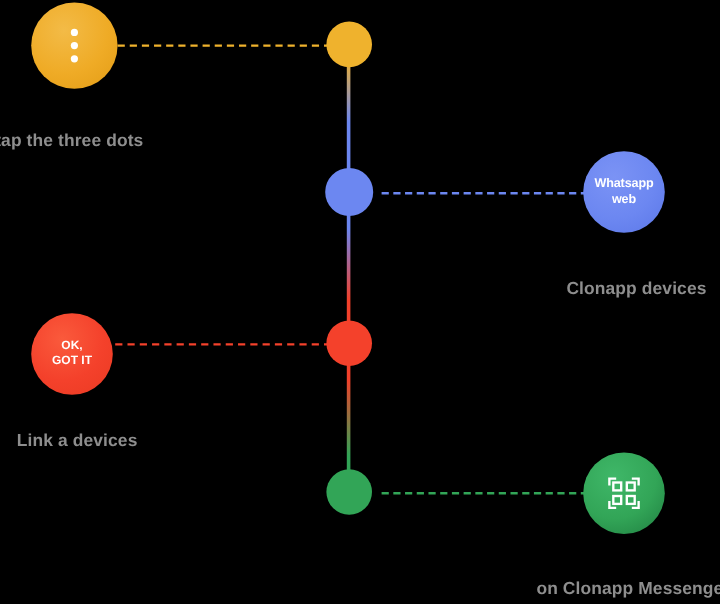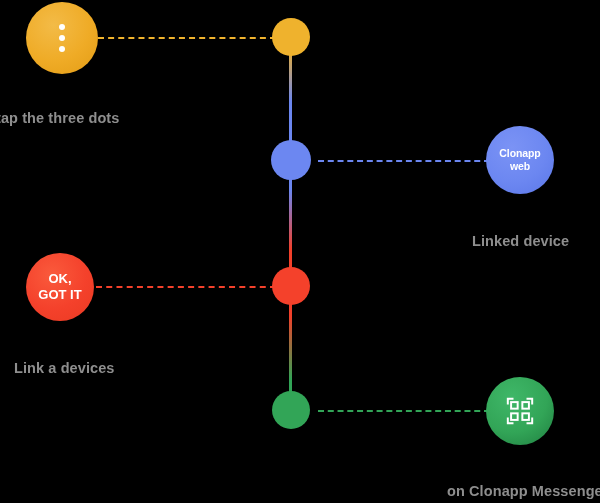--- a/index.html
+++ b/index.html
@@ -92,24 +92,24 @@
   .bubble-whatsapp {
     left: 486px; top: 126px;
     width: 68px; height: 68px;
     background: radial-gradient(circle at 38% 32%, #7b93f5 0%, #6c87f1 55%, #5b77e8 100%);
     font-size: 10.5px;
     font-weight: bold;
     line-height: 1.25;
     letter-spacing: -0.1px;
   }
   .bubble-ok {
-    left: 26px; top: 253px;
+    left: 26px; top: 261px;
     width: 68px; height: 68px;
     background: radial-gradient(circle at 38% 32%, #fa5a3c 0%, #f4412b 55%, #ea3a22 100%);
-    font-size: 13px;
+    font-size: 10px;
     font-weight: bold;
     line-height: 1.2;
     align-items: center;
   }
   .bubble-qr {
     left: 486px; top: 377px;
     width: 68px; height: 68px;
     background: radial-gradient(circle at 38% 30%, #3fb768 0%, #32a557 55%, #1f7e40 100%);
   }
 
@@ -165,25 +165,25 @@
     <span class="dots-icon">
       <i></i>
         <i></i>
         <i></i>
     </span>
   </div>
   <div class="caption cap-dots">tap the three dots</div>
 
   <div class="bubble bubble-whatsapp">
     <span>
-      <span>Clonapp</span><br>
+      <span>Whatsapp</span><br>
       <span>web</span>
     </span>
   </div>
-  <div class="caption cap-linked">Linked device</div>
+  <div class="caption cap-linked">Clonapp devices</div>
 
   <div class="bubble bubble-ok">
     <span>
       <span>OK,</span><br>
       <span>GOT IT</span>
     </span>
   </div>
   <div class="caption cap-link">Link a devices</div>
 
   <div class="bubble bubble-qr">

